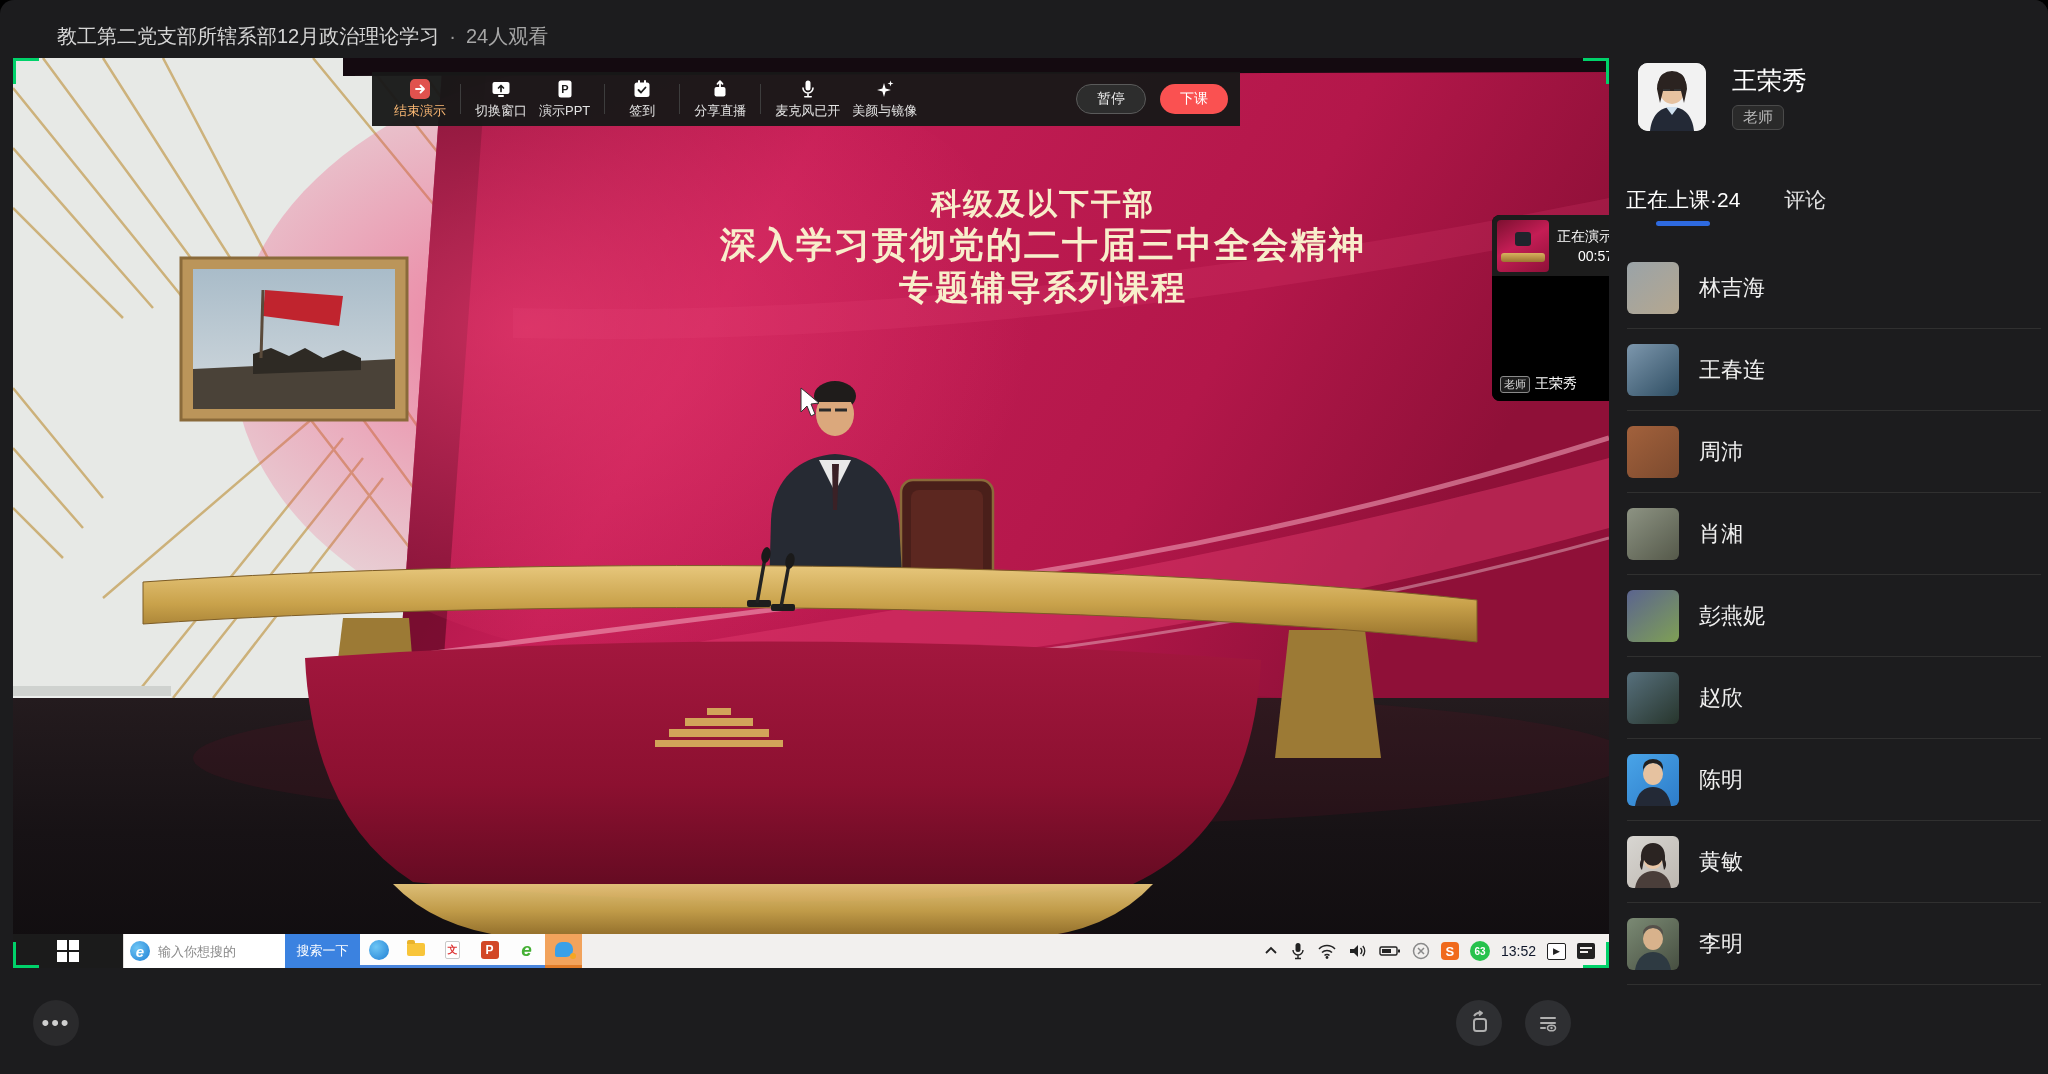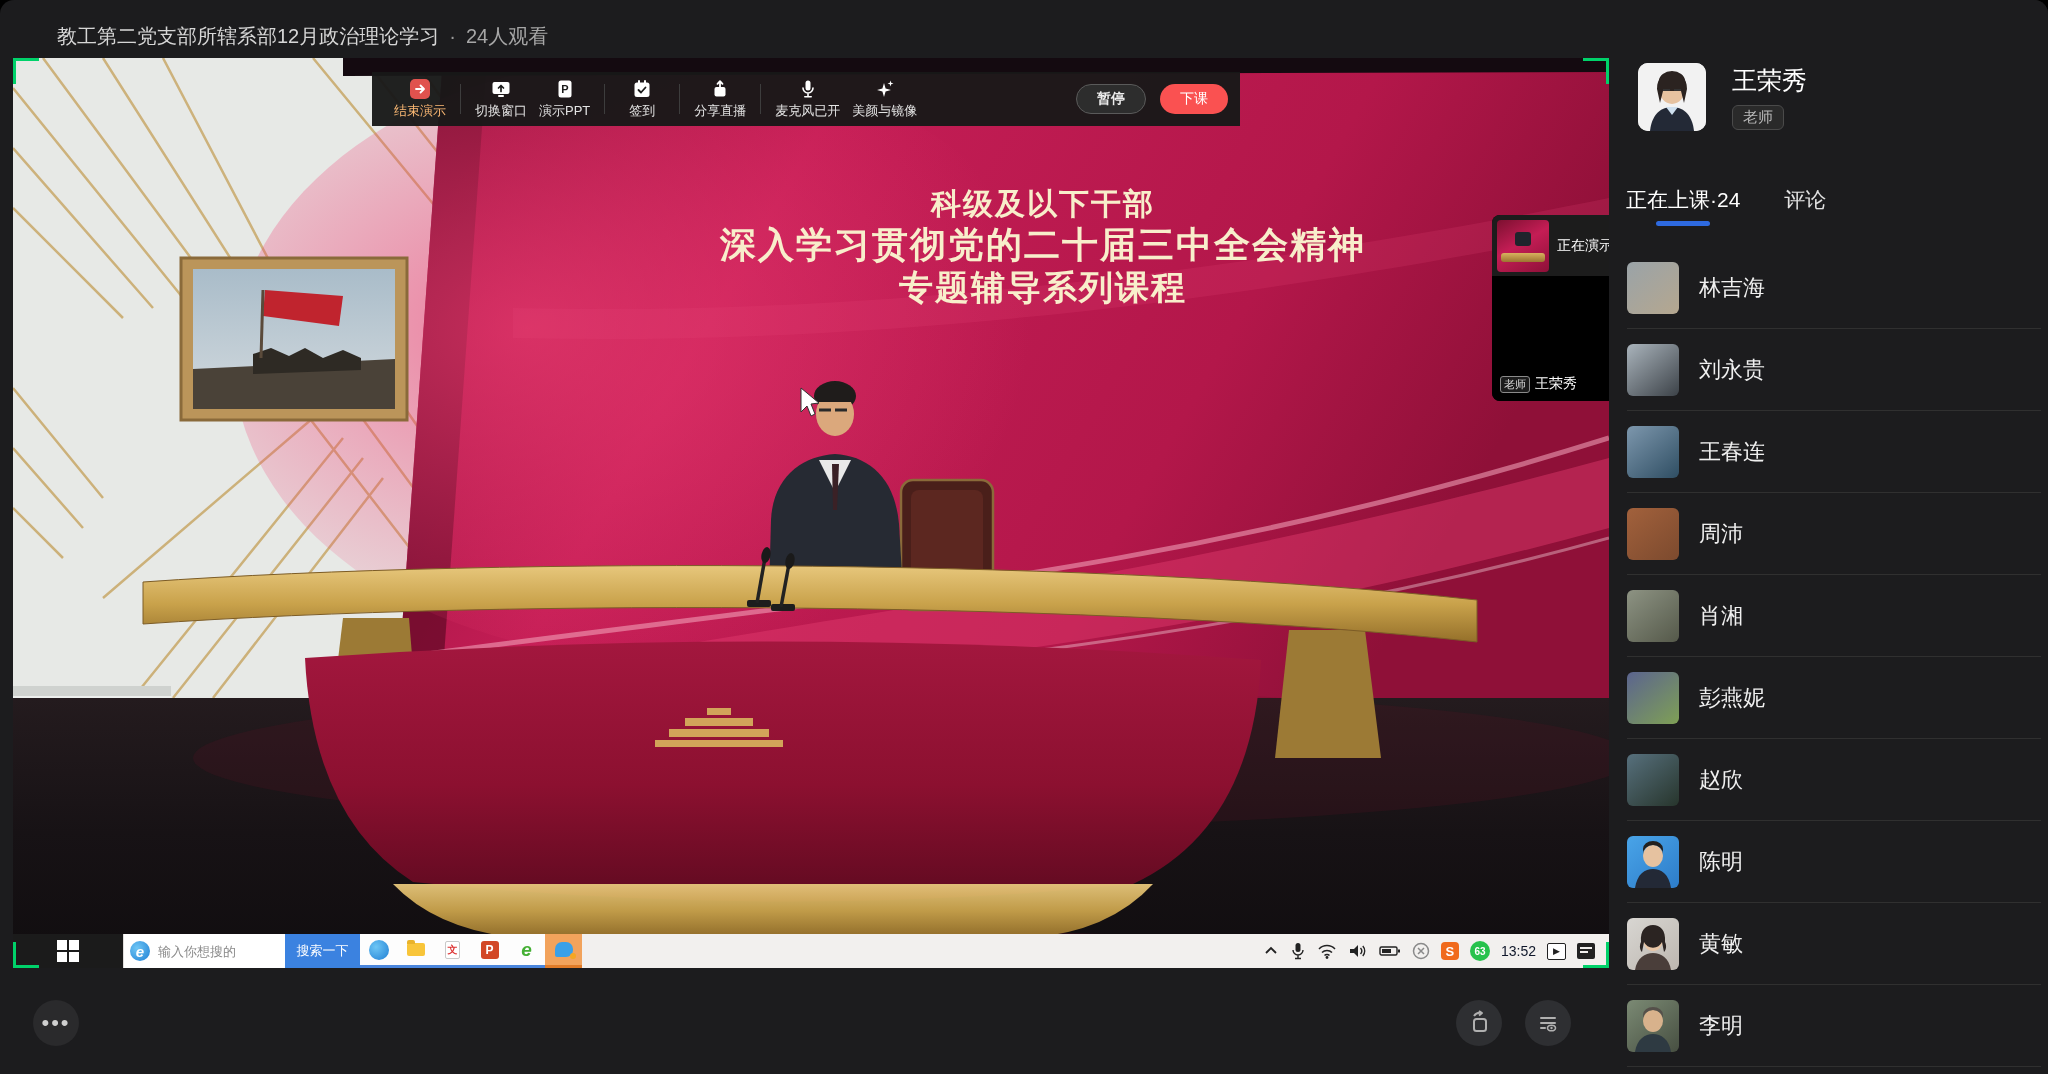--- a/index.html
+++ b/index.html
@@ -29,30 +29,30 @@
 
   
   .p-toolbar{position:absolute;left:359px;top:14px;width:868px;height:54px;background:rgba(24,24,24,.96);display:flex;align-items:center;z-index:20;padding:0 12px 0 16px;}
   .tb-item{display:flex;flex-direction:column;align-items:center;justify-content:center;gap:3px;min-width:58px;padding:0 6px;cursor:default;}
   .tb-icon{width:20px;height:20px;display:flex;align-items:center;justify-content:center;}
   .tb-label{font-size:13px;color:#e3e3e3;white-space:nowrap;}
   .tb-item.active .tb-label{color:#fdba74;}
   .tb-divider{width:1px;height:30px;background:#3d3d3d;margin:0 8px;}
   .tb-spacer{flex:1;}
   .pill-btn{height:30px;border-radius:16px;font-size:14px;display:flex;align-items:center;justify-content:center;padding:0 20px;white-space:nowrap;cursor:default;}
-  .pause-btn{background:#2d2d2d;border:1px solid #5a5a5a;color:#ececec;margin-right:14px;font-weight:bold;}
+  .pause-btn{background:#2d2d2d;border:1px solid #5a5a5a;color:#ececec;margin-right:14px;}
   .end-btn{background:#fa5151;color:#fff;border:none;}
 
   
   .pip{position:absolute;right:0;top:157px;width:117px;height:186px;z-index:25;border-radius:8px 0 0 8px;overflow:hidden;background:#000;}
   .pip-top{height:61px;background:rgba(30,30,30,.92);display:flex;align-items:center;gap:8px;padding-left:5px;}
   .pip-thumb{width:52px;height:52px;flex:0 0 52px;border-radius:4px;overflow:hidden;position:relative;background:linear-gradient(150deg,#7c1030 0%,#c41d55 45%,#8e1038 100%);}
   .pip-thumb::after{content:"";position:absolute;left:4px;right:4px;bottom:10px;height:9px;border-radius:3px;background:linear-gradient(#d8b25e,#9c7430);}
   .pip-thumb::before{content:"";position:absolute;left:18px;top:12px;width:16px;height:14px;border-radius:3px;background:#20242c;}
-  .pip-texts{display:flex;flex-direction:row;gap:2px;text-align:right;}
+  .pip-texts{display:flex;flex-direction:column;gap:2px;text-align:right;}
   .pip-status{font-size:14px;color:#fff;white-space:nowrap;}
   .pip-timer{font-size:14px;color:#fff;white-space:nowrap;}
   .pip-body{height:125px;background:#000;position:relative;}
   .pip-nameline{position:absolute;left:8px;bottom:8px;display:flex;align-items:center;gap:5px;}
   .pip-badge{font-size:11px;color:#d9d9d9;border:1px solid #8a8a8a;border-radius:3px;padding:0 3px;background:rgba(40,40,40,.7);}
   .pip-name{font-size:14px;color:#fff;white-space:nowrap;}
 
   
   .taskbar{position:absolute;left:0;bottom:0;width:1596px;height:34px;background:#f2f0ee;display:flex;align-items:stretch;z-index:15;}
   .tk-start{width:110px;background:#1b1b1b;display:flex;align-items:center;justify-content:center;}
@@ -496,24 +496,20 @@
       <span class="tab active">正在上课·24</span>
       <span class="tab">评论</span>
     </div>
 
     <div class="plist">
       <div class="prow">
         <div class="pavatar" style="background: linear-gradient(140deg, rgb(154, 163, 168) 0%, rgb(181, 167, 143) 100%);"></div>
         <span class="pname">林吉海</span>
       </div>
       <div class="prow">
-        <div class="pavatar" style="background: linear-gradient(140deg, rgb(170, 180, 188) 0%, rgb(60, 66, 72) 100%);"></div>
-        <span class="pname">刘永贵</span>
-      </div>
-      <div class="prow">
         <div class="pavatar" style="background: linear-gradient(140deg, rgb(125, 151, 173) 0%, rgb(47, 78, 99) 100%);"></div>
         <span class="pname">王春连</span>
       </div>
       <div class="prow">
         <div class="pavatar" style="background: linear-gradient(140deg, rgb(162, 97, 60) 0%, rgb(124, 74, 46) 100%);"></div>
         <span class="pname">周沛</span>
       </div>
       <div class="prow">
         <div class="pavatar" style="background: linear-gradient(140deg, rgb(141, 147, 131) 0%, rgb(85, 89, 74) 100%);"></div>
         <span class="pname">肖湘</span>

